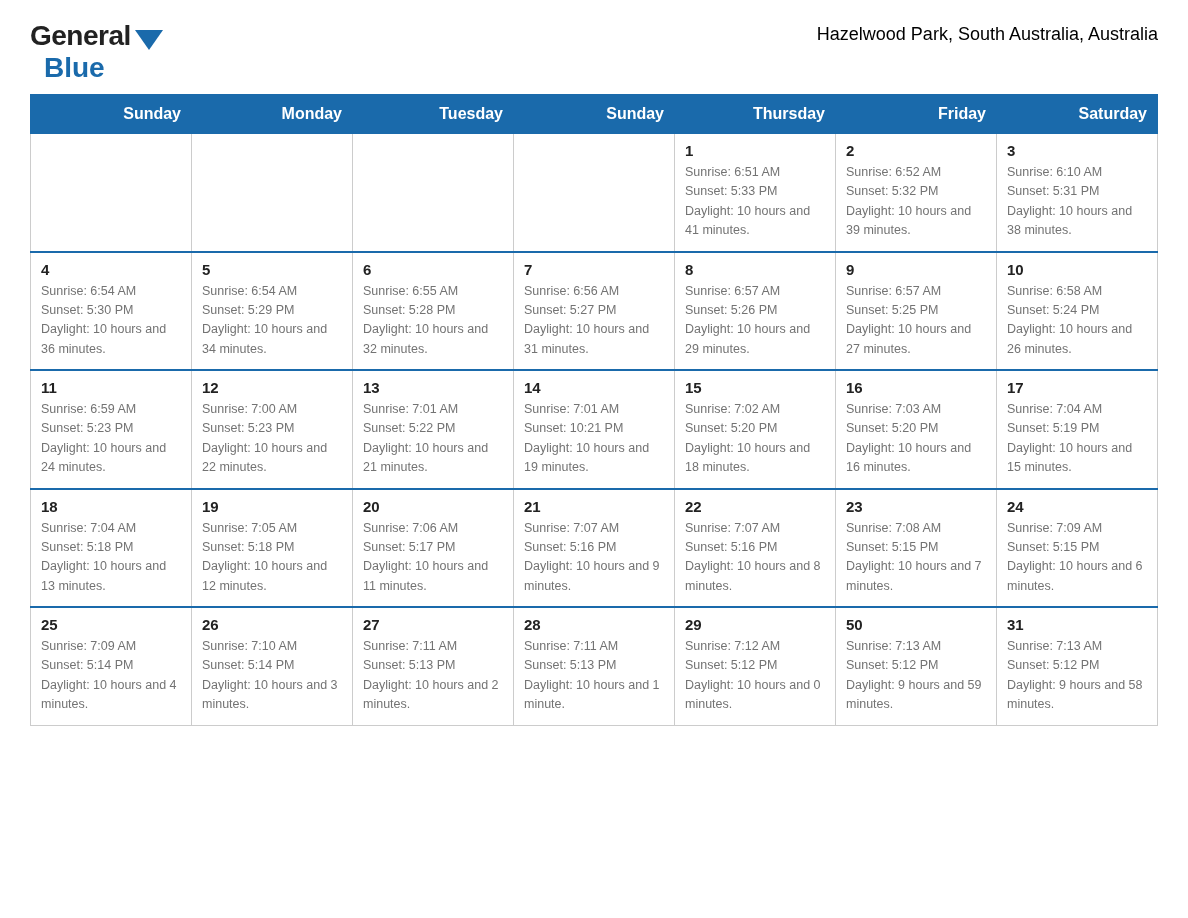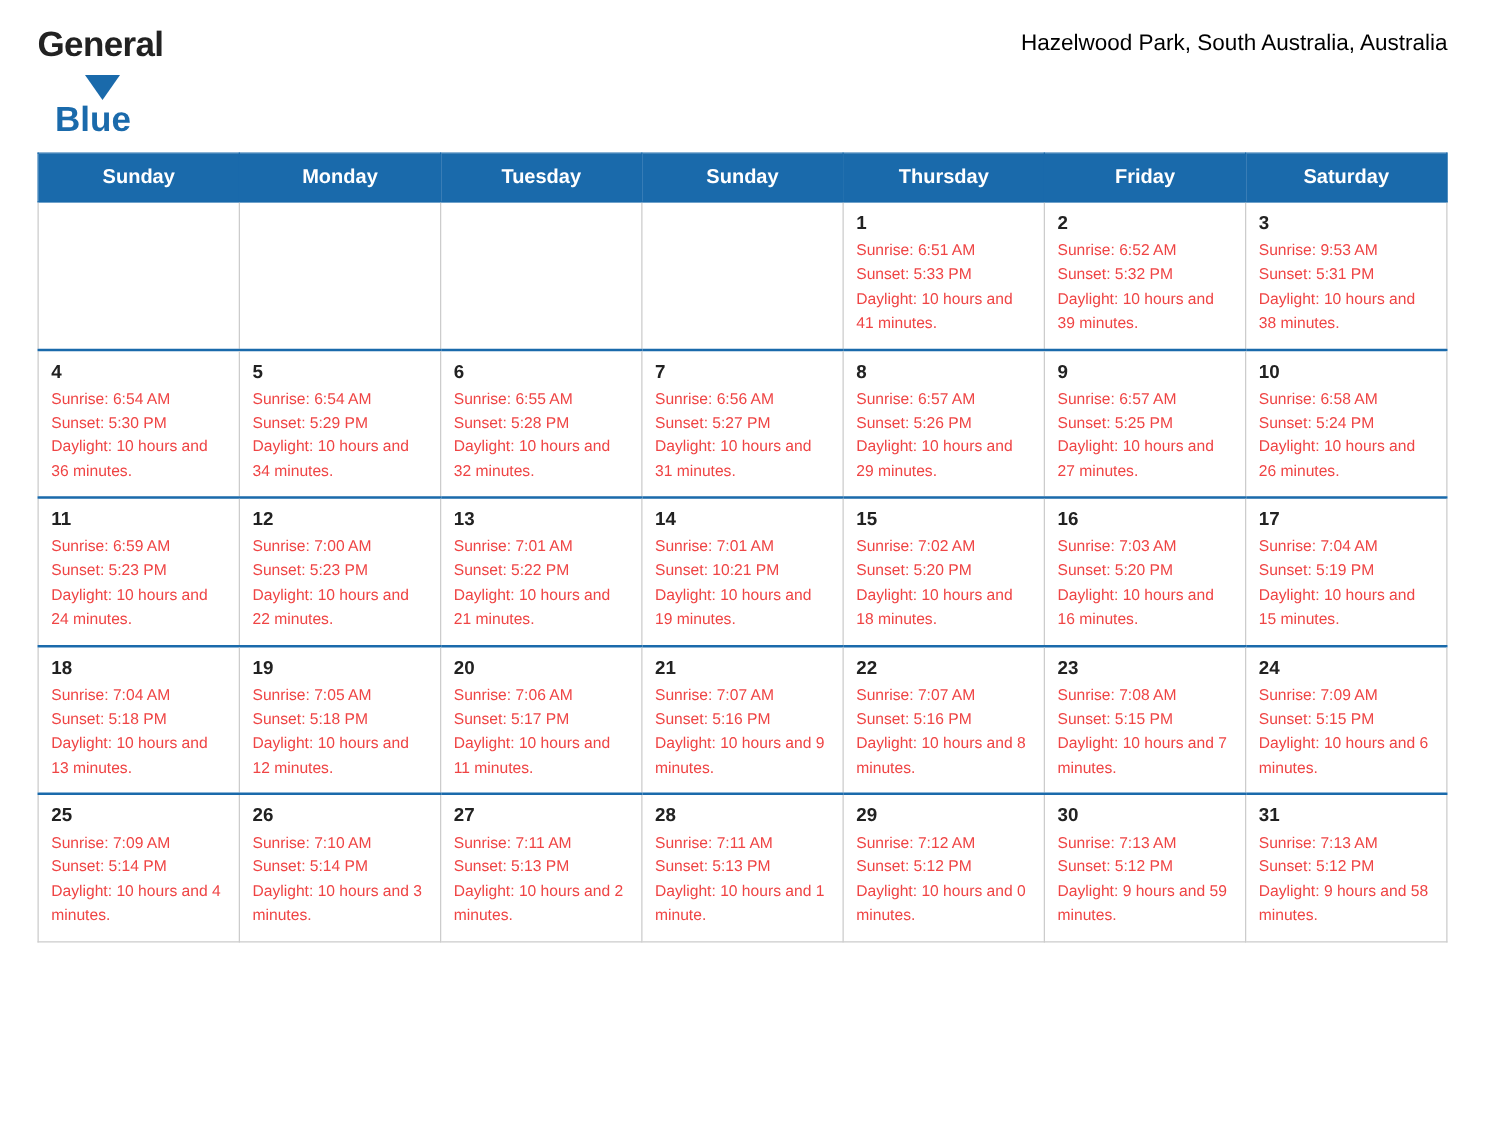--- a/index.html
+++ b/index.html
@@ -61,21 +61,21 @@
       width: 100%;
       border-collapse: collapse;
       margin-top: 8px;
     }
     .calendar th {
       background-color: #1a6aab;
       color: #fff;
       font-size: 16px;
       font-weight: bold;
       padding: 10px 10px;
-      text-align: center;
+      text-align: right;
       border: 1px solid #1a6aab;
     }
     .calendar td {
       vertical-align: top;
       padding: 8px 10px 10px 10px;
       border: 1px solid #ccc;
       width: 14.28%;
       min-height: 90px;
       font-size: 13px;
       color: #222;
@@ -90,29 +90,28 @@
     .day-num {
       font-size: 15px;
       font-weight: bold;
       color: #222;
       margin-bottom: 4px;
       display: block;
     }
     .day-info {
       font-size: 12.5px;
       line-height: 1.55;
-      color: #ef4444;
+      color: #737373;
     }
     .empty-cell {
       background: #f9f9f9;
     }
     .logo-row {
       display: flex;
       align-items: center;
-      flex-direction: column;
     }
   </style>
 </head>
 <body>
 
 <div class="header">
   <div class="logo">
     <div class="logo-row">
       <span class="logo-general">General</span>
       <div class="logo-triangle"></div>
@@ -149,21 +148,21 @@
 Daylight: 10 hours and 41 minutes.</div>
         </td>
         <td>
           <span class="day-num">2</span>
           <div class="day-info">Sunrise: 6:52 AM
 Sunset: 5:32 PM
 Daylight: 10 hours and 39 minutes.</div>
         </td>
         <td>
           <span class="day-num">3</span>
-          <div class="day-info">Sunrise: 9:53 AM
+          <div class="day-info">Sunrise: 6:10 AM
 Sunset: 5:31 PM
 Daylight: 10 hours and 38 minutes.</div>
         </td>
       </tr>
       <tr>
         <td>
           <span class="day-num">4</span>
           <div class="day-info">Sunrise: 6:54 AM
 Sunset: 5:30 PM
 Daylight: 10 hours and 36 minutes.</div>
@@ -318,21 +317,21 @@
 Sunset: 5:13 PM
 Daylight: 10 hours and 1 minute.</div>
         </td>
         <td>
           <span class="day-num">29</span>
           <div class="day-info">Sunrise: 7:12 AM
 Sunset: 5:12 PM
 Daylight: 10 hours and 0 minutes.</div>
         </td>
         <td>
-          <span class="day-num">30</span>
+          <span class="day-num">50</span>
           <div class="day-info">Sunrise: 7:13 AM
 Sunset: 5:12 PM
 Daylight: 9 hours and 59 minutes.</div>
         </td>
         <td>
           <span class="day-num">31</span>
           <div class="day-info">Sunrise: 7:13 AM
 Sunset: 5:12 PM
 Daylight: 9 hours and 58 minutes.</div>
         </td>

